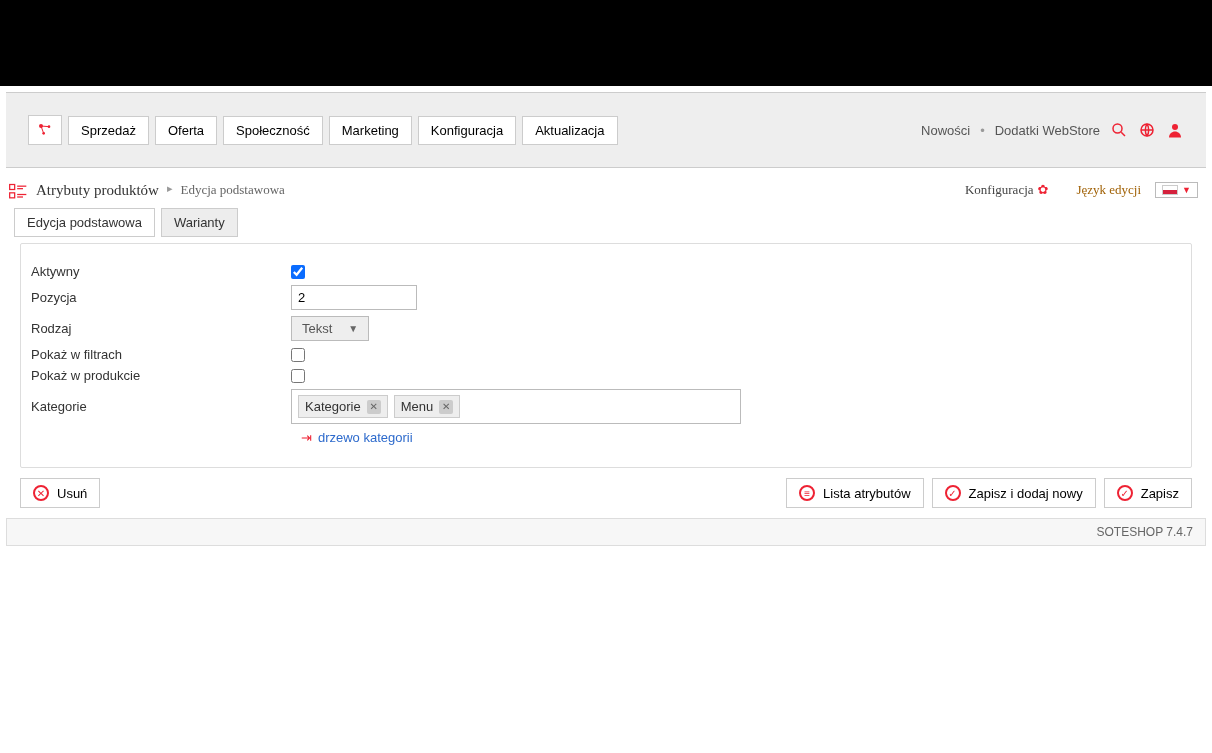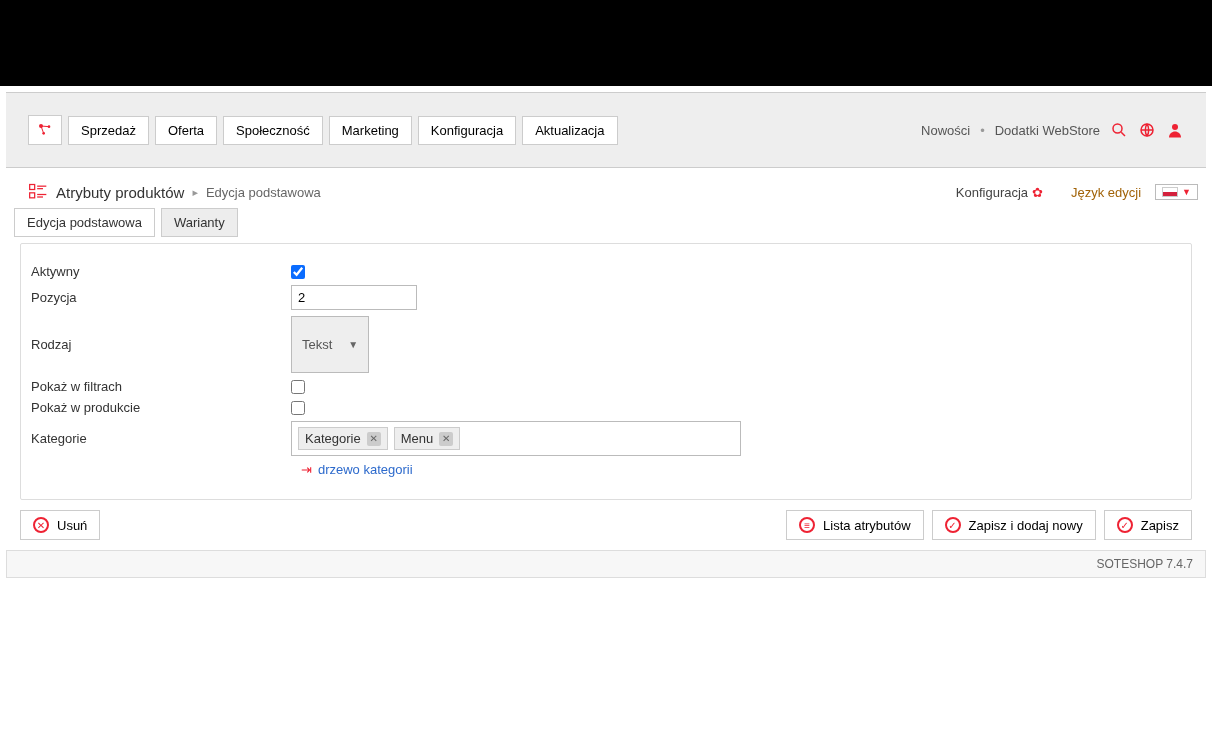--- a/index.html
+++ b/index.html
@@ -7,42 +7,42 @@
   .topbar-black { background: #000; height: 86px; }
   .toolbar { background: #eee; border: 1px solid #ccc; border-left: none; border-right: none; margin: 6px; display: flex; align-items: center; padding: 22px; gap: 6px; }
   .toolbar .logo-btn { width: 34px; height: 30px; border: 1px solid #ccc; background: #fff; display:flex; align-items:center; justify-content:center; }
   .toolbar .logo-btn svg { width:16px; height:16px; }
   .toolbar .nav-btn { background: #fff; border: 1px solid #ccc; padding: 6px 12px; font-size: 13px; cursor: pointer; }
   .toolbar .spacer { flex: 1; }
   .toolbar .right-links { display: flex; align-items: center; gap: 10px; color: #555; font-size: 13px; }
   .toolbar .right-links .dot { color: #999; }
   .toolbar .icon-btn { color: #e23; display:flex; align-items:center; }
   .toolbar .icon-btn svg { width:18px; height:18px; }
-  .subheader { display: flex; align-items: center; padding: 8px 14px 6px 28px; gap: 8px; }
+  .subheader { display: flex; align-items: flex-start; padding: 8px 14px 6px 8px; gap: 8px; font-family: Liberation Serif, serif; }
   .subheader .page-icon { width: 20px; height: 20px; }
   .subheader .page-title { font-size: 15px; color: #333; }
   .subheader .chev { color: #999; font-size: 11px; }
   .subheader .page-sub { color: #666; font-size: 13px; }
   .subheader .spacer { flex: 1; }
   .subheader .config-link { color: #444; font-size: 13px; display:flex; align-items:center; gap:4px;}
   .subheader .gear { color:#e23; }
   .subheader .lang-label { color:#a16207; font-size:13px; margin-left:20px; }
   .subheader .lang-select { border:1px solid #bbb; padding:2px 6px; margin-left:6px; display:flex; align-items:center; gap:4px; background:#fff; }
   .flag-pl { width:16px; height:10px; background:#fff; position:relative; display:inline-block; border:1px solid #ccc;}
   .flag-pl::after { content:""; position:absolute; left:0; right:0; bottom:0; height:50%; background:#d4213d; }
   .tabs { padding: 0 14px 6px 14px; display:flex; gap:6px; }
   .tabs .tab { border:1px solid #ccc; background:#fff; padding:6px 12px; font-size:13px; cursor:pointer; }
   .tabs .tab.active { background:#ededed; }
   .form-panel { margin: 0 20px; border:1px solid #ddd; border-radius:2px; padding: 14px 10px 22px 10px; position:relative; }
   .form-row { display:flex; align-items:center; margin: 6px 0; }
   .form-label { width: 260px; padding-right: 0; color:#333; font-size:13px; }
   .form-label.bold { font-weight:bold; }
   .form-input-text { border:1px solid #bbb; padding:4px 6px; width:126px; font-size:13px; }
   .form-input-text.wide { width:126px; }
-  .form-dropdown { border:1px solid #bbb; background:#eee; padding:20px 10px; display:flex; align-items:center; gap:16px; color:#555; font-size:13px; cursor:pointer;}
+  .form-dropdown { border:1px solid #bbb; background:#eee; padding:4px 10px; display:flex; align-items:center; gap:16px; color:#555; font-size:13px; cursor:pointer;}
   .form-dropdown .caret { font-size:10px; color:#666; }
   .chk { width:14px; height:14px; accent-color: #0a6cff; }
   .tagbox { border:1px solid #bbb; padding:5px 6px; display:flex; gap:6px; width:450px; }
   .tag { background:#eee; border:1px solid #ccc; padding:3px 6px; display:flex; align-items:center; gap:6px; font-size:13px;}
   .tag .x { background:#ccc; border-radius:2px; width:14px; height:14px; display:flex; align-items:center; justify-content:center; font-size:10px; color:#666; cursor:pointer;}
   .tree-link { margin-left:270px; margin-top:6px; display:flex; align-items:center; gap:6px; color:#2d6acc; font-size:13px; cursor:pointer;}
   .tree-link .tree-icon { color:#e23; }
   .fb-fieldset { margin: 8px 20px 0 20px; border:1px solid #ddd; border-radius:2px; padding: 34px 10px 36px 10px; position:relative; }
   .fb-fieldset .legend { position:absolute; top:-10px; left:28px; background:#fff; padding:0 8px; color:#777; font-size:14px; }
   .fb-row { display:flex; align-items:center; }

